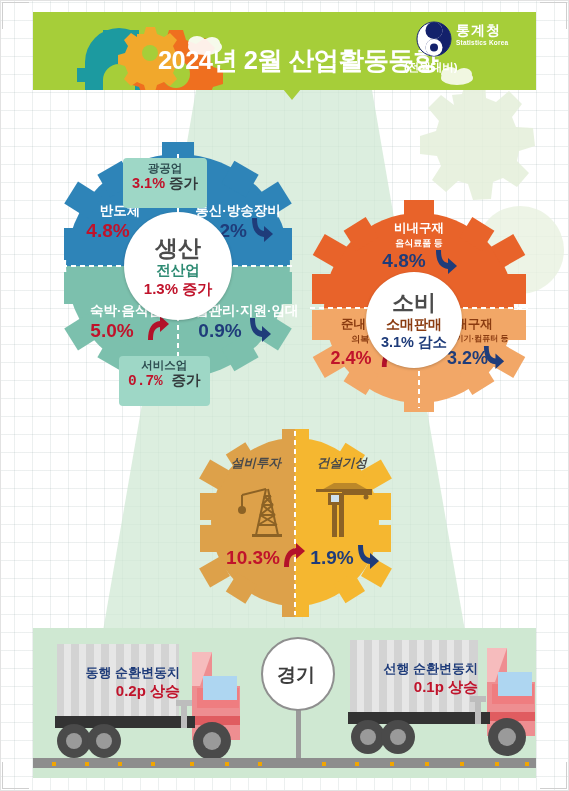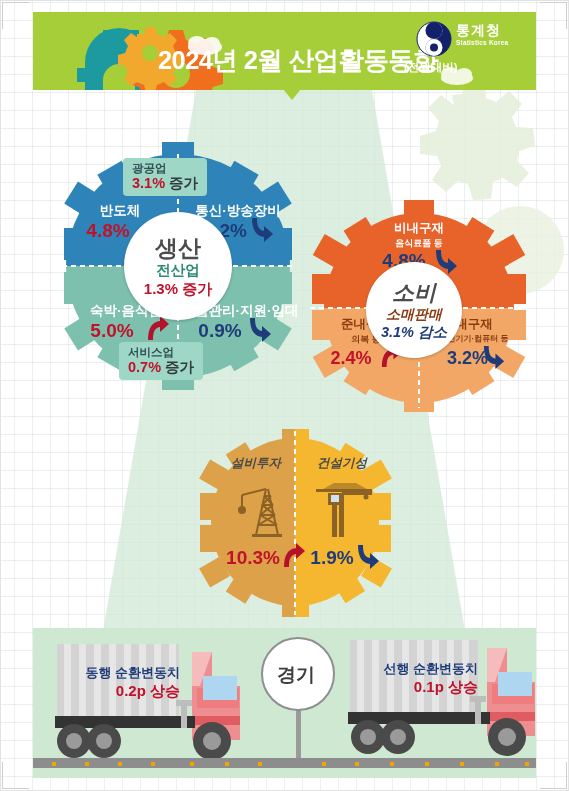--- a/index.html
+++ b/index.html
@@ -76,21 +76,21 @@
 
   
   #prod{left:62px;top:140px;width:232px;height:252px;}
   .prod-name{font-size:13.5px;color:#ffffff;}
   .prod-val{font-size:19px;font-weight:bold;}
   .val-red{color:#c0132b;}
   .val-navy{color:#1f3c7a;}
 
   .badge{
     position:absolute;background:#9ed7c6;border-radius:4px;
-    padding:3px 9px 4px 9px;white-space:nowrap;
+    text-align:center;padding:3px 9px 16px 9px;white-space:nowrap;
   }
   .badge .b1{display:block;font-size:11.5px;font-weight:bold;color:#2f4f52;line-height:14px;}
   .badge .b2{display:block;font-size:14.5px;font-weight:bold;line-height:17px;}
   .badge .b2 .num{color:#c0132b;}
   .badge .b2 .wd{color:#333a3c;}
 
   .hub{
     position:absolute;border-radius:50%;background:#ffffff;
     box-shadow:0 1px 3px rgba(0,0,0,.22);
     display:flex;flex-direction:column;align-items:center;justify-content:center;
@@ -279,21 +279,21 @@
     </svg>
 
     
     <div class="badge" style="left:61px;top:18px;">
       <span class="b1">광공업</span>
       <span class="b2">
         <span class="num">3.1%</span>
         <span class="wd">증가</span>
       </span>
     </div>
-    <div class="badge" style="left:57px;top:202px;">
+    <div class="badge" style="left:57px;top:216px;font-family:Liberation Mono, monospace;">
       <span class="b1">서비스업</span>
       <span class="b2">
         <span class="num">0.7%</span>
         <span class="wd">증가</span>
       </span>
     </div>
 
     
     <div class="hub" style="left:62px;top:72px;width:108px;height:108px;">
       <span class="h1" style="font-size:23px;line-height:26px;">생산</span>
@@ -369,21 +369,21 @@
       <span class="name cons-name" style="color:#8a3b10;">내구재</span>
       <span class="sub cons-sub" style="color:#8a3b10;font-size:8px;">통신기기·컴퓨터 등</span>
     </div>
     <div class="lbl" style="left:112px;top:152px;width:66px;text-align:right;">
       <span class="val val-navy" style="font-size:18px;">3.2%</span>
     </div>
     <svg style="position:absolute;left:172px;top:148px;" width="25" height="25" viewBox="0 0 26 26">
       <path d="M2 2 C2 14 6 20 14 21 L14 26 L23 18 L14 10 L14 15 C8 14 7 9 7 2 Z" fill="#1f3c7a"></path>
     </svg>
 
-    <div class="hub" style="left:56px;top:66px;width:96px;height:96px;font-style:italic;">
+    <div class="hub" style="left:56px;top:76px;width:96px;height:96px;">
       <span class="h1" style="font-size:22px;line-height:25px;">소비</span>
       <span class="h2" style="font-size:14px;color:#8a3b10;line-height:18px;">소매판매</span>
       <span class="h3" style="font-size:14.5px;color:#1f3c7a;line-height:18px;">3.1% 감소</span>
     </div>
   </div>
 
   <div class="gear-wrap" id="inv">
     <svg width="195" height="195" viewBox="0 0 195 195">
       <defs>
         <clipPath id="clipILeft">

